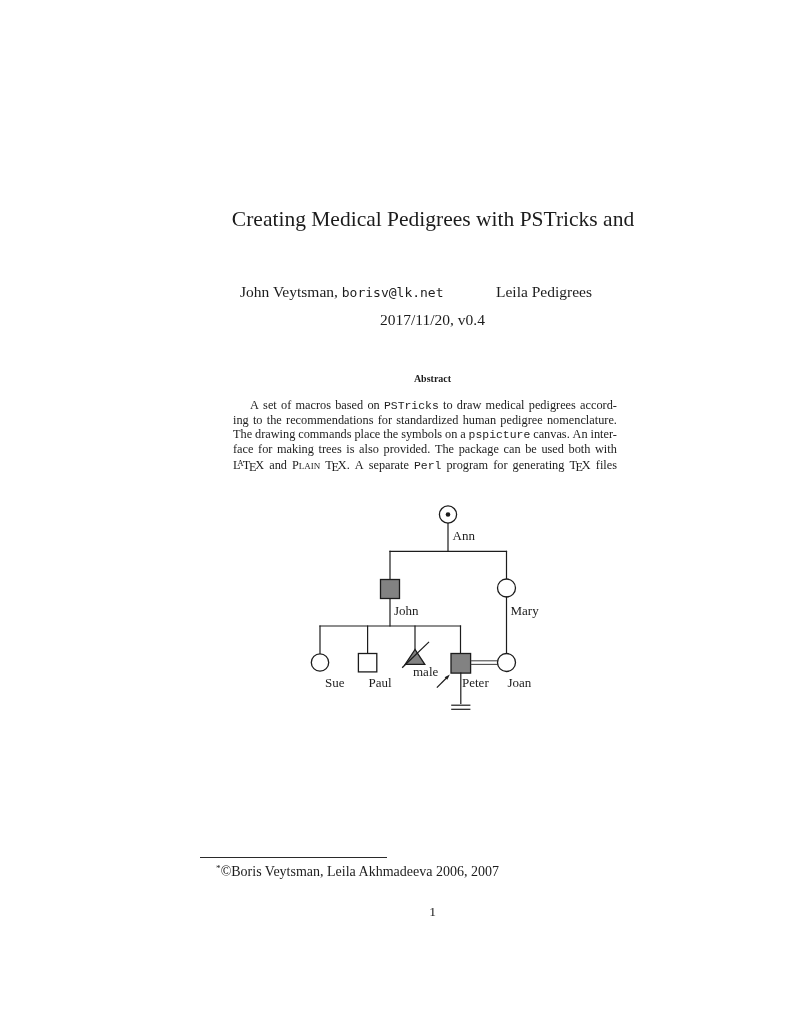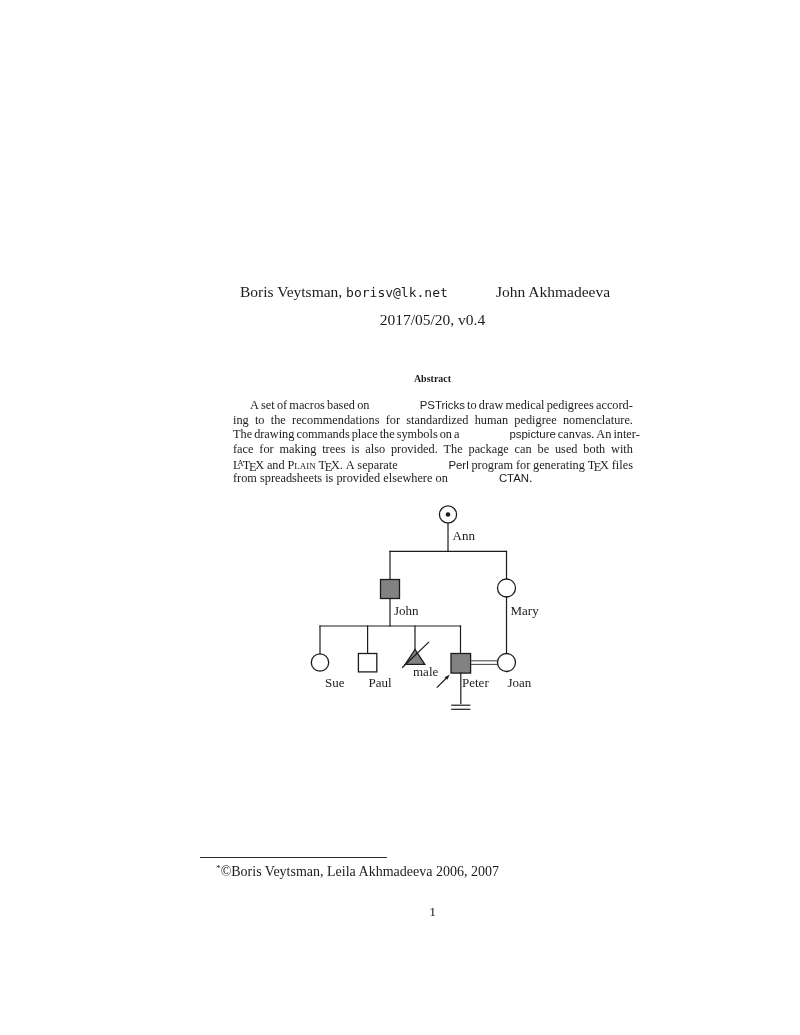--- a/index.html
+++ b/index.html
@@ -24,23 +24,23 @@
 
   #abstract-heading { left: 200px; top: 373px; width: 465px;
                       font-weight: bold; font-size: 10px; }
 
   #abstract-body { left: 233px; top: 398px; width: 400px;
                    font-size: 12.3px; line-height: 14.55px; }
   .aline { height: 14.55px; white-space: pre; }
   .jflex { display: flex; flex-wrap: nowrap; justify-content: space-between;
            align-items: baseline; }
   .jflex .tok { margin-right: 2px; }
-  .jflex .tok:last-child { margin-right: 0; }
+  .jflex .tok:last-child { margin-right: 16px; }
   .indent { padding-left: 17px; }
-  .tt { font-family: Liberation Sans, sans-serif; font-size: 0.93em; margin-left: 48px; }
+  .tt { font-family: Liberation Mono, monospace; font-size: 0.93em; }
   .sc { font-variant: small-caps; margin-top: 35px; }
 
   
   .lgA { font-size: 0.72em; vertical-align: 0.3em;
          margin-left: -0.36em; margin-right: -0.1em; }
   .lgE { vertical-align: -0.215em; margin-left: -0.115em; margin-right: -0.1em; }
 
   #pedigree { left: 296px; top: 496px; }
   #pedigree text { font-family: "Liberation Serif", serif; font-size: 13px;
                    fill: #1c1c1c; }
@@ -50,36 +50,36 @@
 
   #footnote-rule { left: 200px; top: 857px; width: 187px; height: 1.2px;
                    background: #2a2a2a; }
   #footnote { left: 216px; top: 863px; font-size: 14px; }
   #pageno { left: 200px; top: 904px; width: 465px; font-size: 13.5px; }
 </style>
 </head>
 <body>
 
 <div class="abs" id="title">
+  <div>Creating Medical Pedigrees with PSTricks and</div>
 </div>
 
-<div class="abs" id="author1"><span>Boris Veytsman, </span><span class="email">borisv@lk.net</span></div>
-<div class="abs" id="author2">John Akhmadeeva</div>
+<div class="abs" id="author1"><span>John Veytsman, </span><span class="email">borisv@lk.net</span></div>
+<div class="abs" id="author2">Leila Pedigrees</div>
 
-<div class="abs center" id="date">2017/05/20, v0.4</div>
+<div class="abs center" id="date">2017/11/20, v0.4</div>
 
 <div class="abs center" id="abstract-heading">Abstract</div>
 
 <div class="abs" id="abstract-body">
   <div class="aline jflex indent"><span class="tok"><span>A</span></span><span class="tok"><span>set</span></span><span class="tok"><span>of</span></span><span class="tok"><span>macros</span></span><span class="tok"><span>based</span></span><span class="tok"><span>on</span></span><span class="tok"><span class="tt">PSTricks</span></span><span class="tok"><span>to</span></span><span class="tok"><span>draw</span></span><span class="tok"><span>medical</span></span><span class="tok"><span>pedigrees</span></span><span class="tok"><span>accord-</span></span></div>
   <div class="aline jflex"><span class="tok"><span>ing</span></span><span class="tok"><span>to</span></span><span class="tok"><span>the</span></span><span class="tok"><span>recommendations</span></span><span class="tok"><span>for</span></span><span class="tok"><span>standardized</span></span><span class="tok"><span>human</span></span><span class="tok"><span>pedigree</span></span><span class="tok"><span>nomenclature.</span></span></div>
   <div class="aline jflex"><span class="tok"><span>The</span></span><span class="tok"><span>drawing</span></span><span class="tok"><span>commands</span></span><span class="tok"><span>place</span></span><span class="tok"><span>the</span></span><span class="tok"><span>symbols</span></span><span class="tok"><span>on</span></span><span class="tok"><span>a</span></span><span class="tok"><span class="tt">pspicture</span></span><span class="tok"><span>canvas.</span></span><span class="tok"><span>An</span></span><span class="tok"><span>inter-</span></span></div>
   <div class="aline jflex"><span class="tok"><span>face</span></span><span class="tok"><span>for</span></span><span class="tok"><span>making</span></span><span class="tok"><span>trees</span></span><span class="tok"><span>is</span></span><span class="tok"><span>also</span></span><span class="tok"><span>provided.</span></span><span class="tok"><span>The</span></span><span class="tok"><span>package</span></span><span class="tok"><span>can</span></span><span class="tok"><span>be</span></span><span class="tok"><span>used</span></span><span class="tok"><span>both</span></span><span class="tok"><span>with</span></span></div>
   <div class="aline jflex"><span class="tok"><span>L<span class="lgA">A</span>T<span class="lgE">E</span>X</span></span><span class="tok"><span>and</span></span><span class="tok"><span class="sc">Plain</span></span><span class="tok"><span>T<span class="lgE">E</span>X</span><span>.</span></span><span class="tok"><span>A</span></span><span class="tok"><span>separate</span></span><span class="tok"><span class="tt">Perl</span></span><span class="tok"><span>program</span></span><span class="tok"><span>for</span></span><span class="tok"><span>generating</span></span><span class="tok"><span>T<span class="lgE">E</span>X</span></span><span class="tok"><span>files</span></span></div>
-  <div class="aline"><span>from spreadsheets is provided elsewhere on </span><span class="tt">CTAN</span><span>.</span></div>
 </div>
 
 <svg class="abs" id="pedigree" width="262" height="224" viewBox="296 496 262 224" xmlns="http://www.w3.org/2000/svg">
 
   <circle cx="448" cy="514.5" r="8.6" class="psym" fill="#ffffff"></circle>
   <circle cx="448" cy="514.5" r="2.3" fill="#1c1c1c"></circle>
   <line x1="448" y1="523.4" x2="448" y2="551.4" class="pline"></line>
   <text x="452.5" y="539.5">Ann</text>
 
   <line x1="390" y1="551.4" x2="506.5" y2="551.4" class="pline"></line>

